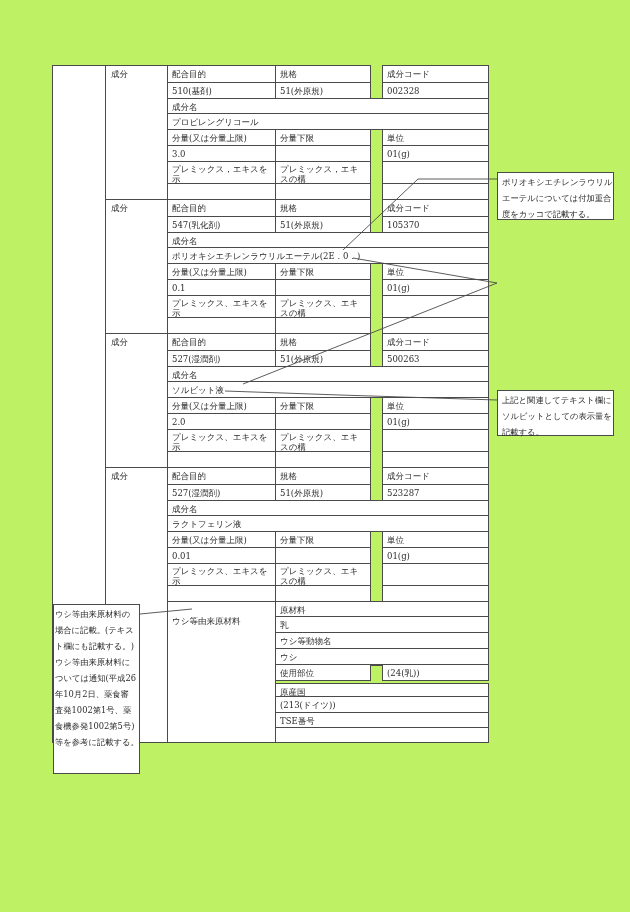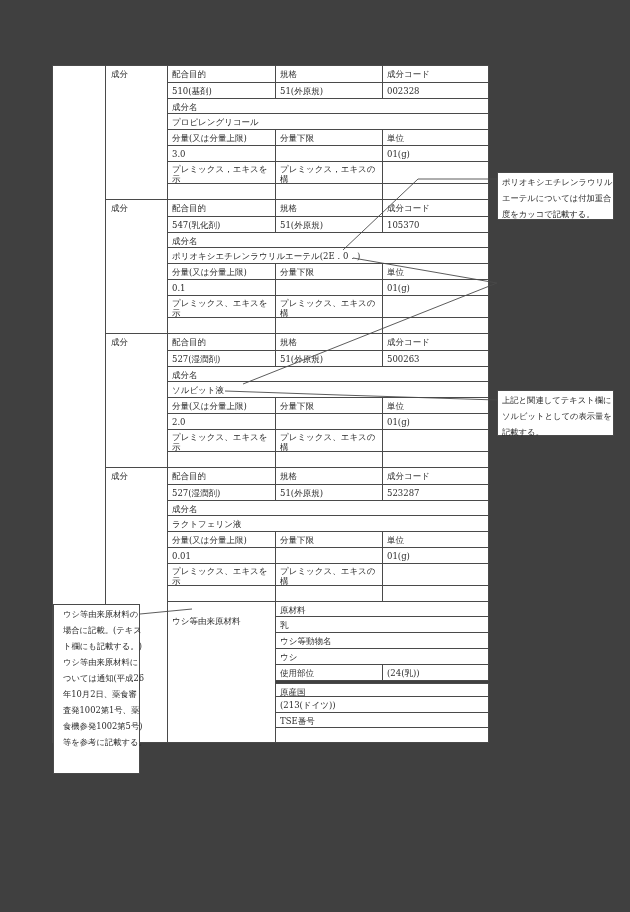--- a/index.html
+++ b/index.html
@@ -1,24 +1,24 @@
 <!DOCTYPE html>
 <html><head>
 <meta charset="utf-8">
 <style>
   html,body{margin:0;padding:0;background:#ffffff;}
-  #page{position:relative;width:630px;height:912px;background:#404040;overflow:hidden;
+  #page{position:relative;width:630px;height:912px;background:#bef264;overflow:hidden;
         font-family:"DejaVu Serif","Liberation Serif",serif;color:#2b2b2b;}
   .cell{position:absolute;box-sizing:border-box;border:1px solid #4a4a4a;background:#fff;
         font-size:8.5px;line-height:10px;padding:3px 4px 0 4px;white-space:pre-line;overflow:hidden;}
   .col1{left:52px;top:65px;width:54px;height:678px;}
   .block{position:absolute;left:105px;width:384px;}
   .c2{left:0;top:0;width:63px;padding-left:5px;}
   .a{left:62px;width:109px;}
-  .b{left:170px;width:108px;}
+  .b{left:170px;width:96px;}
   .c{left:277px;width:107px;}
   .f{left:62px;width:322px;}
   .g{left:170px;width:214px;}
   .r0{top:0;height:18px;}
   .r1{top:17px;height:17px;}
   .r2{top:33px;height:16px;}
   .r3{top:48px;height:17px;}
   .r4{top:64px;height:17px;}
   .r5{top:80px;height:17px;}
   .r6{top:96px;height:23px;padding-top:2px;}
@@ -31,21 +31,21 @@
   .u5{top:82px;height:23px;}
   .u6{top:95px;height:17px;}
   .u7{top:111px;height:16px;}
   .u8{top:126px;height:16px;}
   #leaders{position:absolute;left:0;top:0;width:630px;height:912px;}
   .note{position:absolute;box-sizing:border-box;border:1px solid #4a4a4a;background:#fff;
         font-size:8.3px;line-height:16px;padding:1px 4px 0 4px;white-space:pre;overflow:visible;color:#2b2b2b;}
   .n1{left:497px;top:172px;width:117px;height:48px;}
   .n2{left:497px;top:254px;width:117px;height:110px;}
   .n3{left:497px;top:390px;width:117px;height:46px;}
-  .n4{left:53px;top:604px;width:87px;height:170px;padding-left:9px;}
+  .n4{left:53px;top:604px;width:87px;height:170px;padding-left:1px;}
 </style>
 </head>
 <body>
 
 <div id="page">
 
   <div class="cell col1"></div>
 
   <div class="block" style="top:65px;">
     <div class="cell c2" style="height:135px;"><span>成分</span></div>

